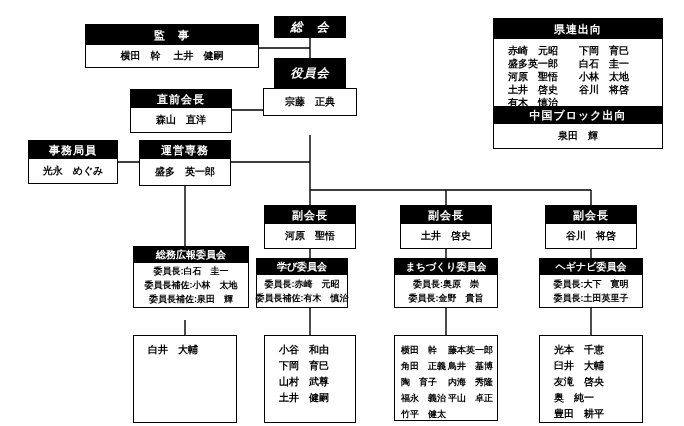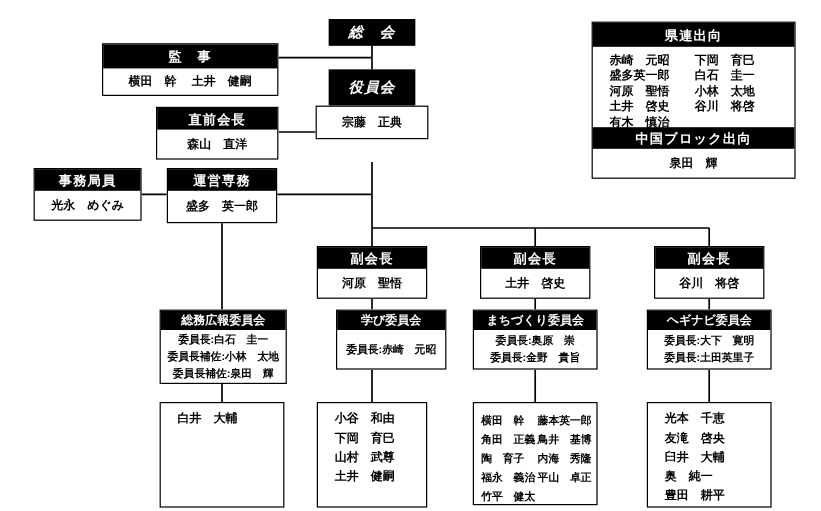--- a/index.html
+++ b/index.html
@@ -46,21 +46,21 @@
   </svg>
 
   <div class="bbox" style="left:274px;top:16px;width:72px;height:22px">
     <span>総　会</span>
   </div>
 
   <div class="bbox" style="left:274px;top:58px;width:72px;height:30px">
     <span>役員会</span>
   </div>
 
-  <div class="tbox" style="left:85px;top:36px;width:147px">
+  <div class="tbox" style="left:85px;top:24px;width:174px">
     <div class="thdr" style="height:20px">監　事</div>
     <div class="tbody" style="height:22px">横田　幹　 土井　健嗣</div>
   </div>
 
   <div class="tbox" style="left:130px;top:89px;width:102px">
     <div class="thdr">直前会長</div>
     <div class="tbody" style="height:24px">森山　直洋</div>
   </div>
 
   <div class="tbox" style="left:263px;top:88px;width:94px">
@@ -101,33 +101,34 @@
   </div>
   <div class="tbox" style="left:400px;top:205px;width:92px">
     <div class="thdr">副会長</div>
     <div class="tbody" style="height:24px">土井　啓史</div>
   </div>
   <div class="tbox" style="left:545px;top:205px;width:92px">
     <div class="thdr">副会長</div>
     <div class="tbody" style="height:24px">谷川　将啓</div>
   </div>
 
-  <div class="tbox" style="left:133px;top:258px;width:106px">
+  <div class="tbox" style="left:133px;top:246px;width:116px">
     <div class="thdr small">総務広報委員会</div>
     <div class="cbody" style="height:44px">
       <div class="officer"><span>委員長:</span><span>白石　圭一</span></div>
       <div class="officer"><span>委員長補佐:</span><span>小林　太地</span></div>
       <div class="officer"><span>委員長補佐:</span><span>泉田　輝</span></div>
     </div>
   </div>
 
-  <div class="tbox" style="left:280px;top:258px;width:92px">
+  <div class="tbox" style="left:256px;top:258px;width:92px">
     <div class="thdr small">学び委員会</div>
     <div class="cbody" style="height:32px">
       <div class="officer"><span>委員長:</span><span>赤崎　元昭</span></div>
+      <div class="officer"><span>委員長補佐:</span><span>有木　慎治</span></div>
     </div>
   </div>
 
   <div class="tbox" style="left:394px;top:258px;width:104px">
     <div class="thdr small">まちづくり委員会</div>
     <div class="cbody" style="height:32px">
       <div class="officer"><span>委員長:</span><span>奥原　崇</span></div>
       <div class="officer"><span>委員長:</span><span>金野　貴旨</span></div>
     </div>
   </div>
@@ -162,19 +163,19 @@
     <div class="mcol">
       <div class="mname">藤本英一郎</div>
       <div class="mname">鳥井　基博</div>
       <div class="mname">内海　秀隆</div>
       <div class="mname">平山　卓正</div>
     </div>
   </div>
 
   <div class="mbox" style="left:539px;top:335px;width:104px;height:88px">
     <div class="mname">光本　千恵</div>
+    <div class="mname">臼井　大輔</div>
     <div class="mname">友滝　啓央</div>
-    <div class="mname">臼井　大輔</div>
     <div class="mname">奥　純一</div>
     <div class="mname">豊田　耕平</div>
   </div>
 
 </div>
 
 </body></html>

